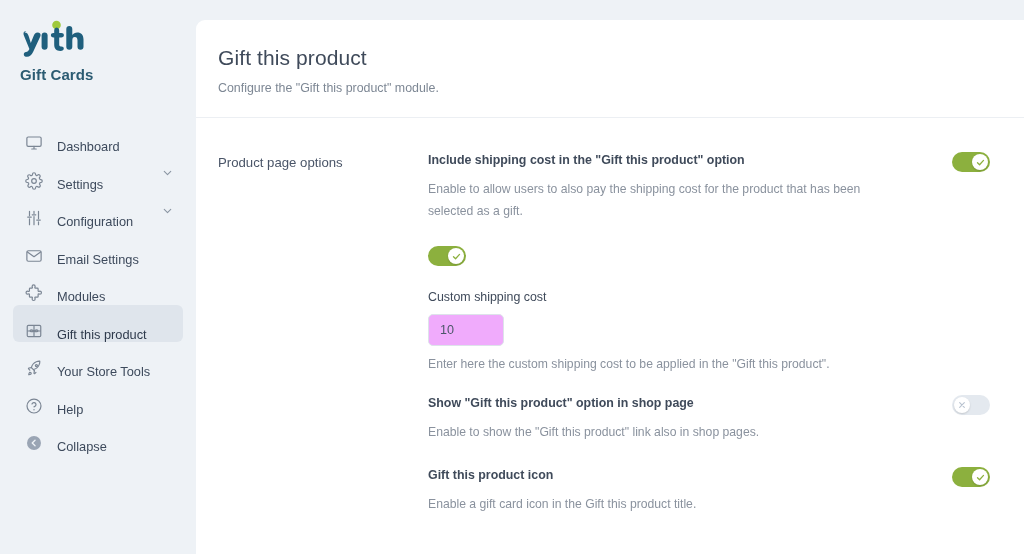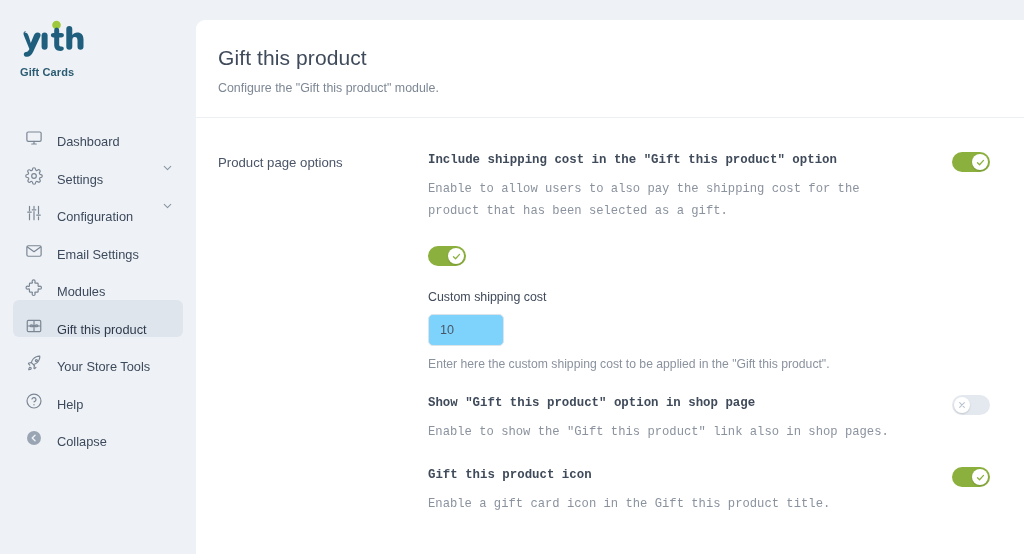--- a/index.html
+++ b/index.html
@@ -36,21 +36,21 @@
   .brand {
     padding: 0 0 0 20px;
   }
 
   .brand-logo {
     display: block;
   }
 
   .brand-sub {
     margin-top: 8px;
-    font-size: 11px;
+    font-size: 15px;
     font-weight: bold;
     color: #2b5b72;
     letter-spacing: .1px;
   }
 
   .nav {
     margin-top: 34px;
     padding: 0 13px;
   }
 
@@ -149,21 +149,21 @@
     padding-right: 34px;
   }
 
   .field-row {
     display: flex;
     align-items: flex-start;
     justify-content: space-between;
     padding-bottom: 24px;
   }
 
-  .field-main { flex: 1; padding-right: 26px; max-width: 500px; font-family: Liberation Mono, monospace; }
+  .field-main { flex: 1; padding-right: 26px; max-width: 500px; }
 
   .field-label {
     font-size: 12.4px;
     font-weight: bold;
     color: #3f4a5a;
     line-height: 16px;
   }
 
   .field-help {
     margin-top: 10px;
@@ -212,21 +212,21 @@
     font-weight: normal;
     color: #3f4a5a;
   }
 
   .text-input {
     margin-top: 10px;
     width: 76px;
     height: 32px;
     border: 1px solid #dde3ea;
     border-radius: 5px;
-    background: #7dd3fc;
+    background: #f0abfc;
     font-family: "Liberation Sans", sans-serif;
     font-size: 12.6px;
     color: #4a5668;
     padding: 0 11px;
     outline: none;
   }
 
   .input-help {
     margin-top: 11px;
     font-size: 12.2px;

